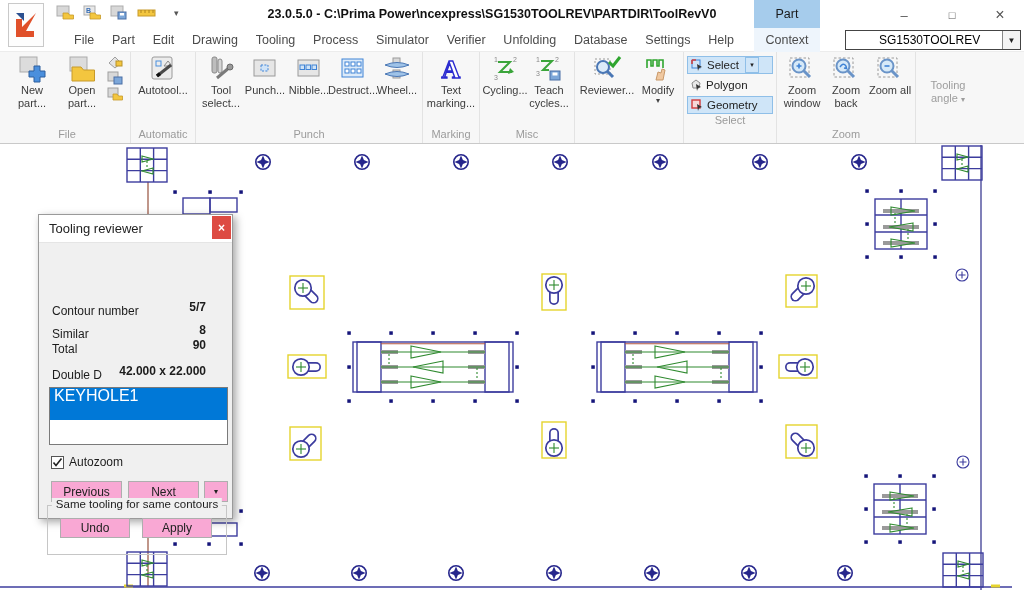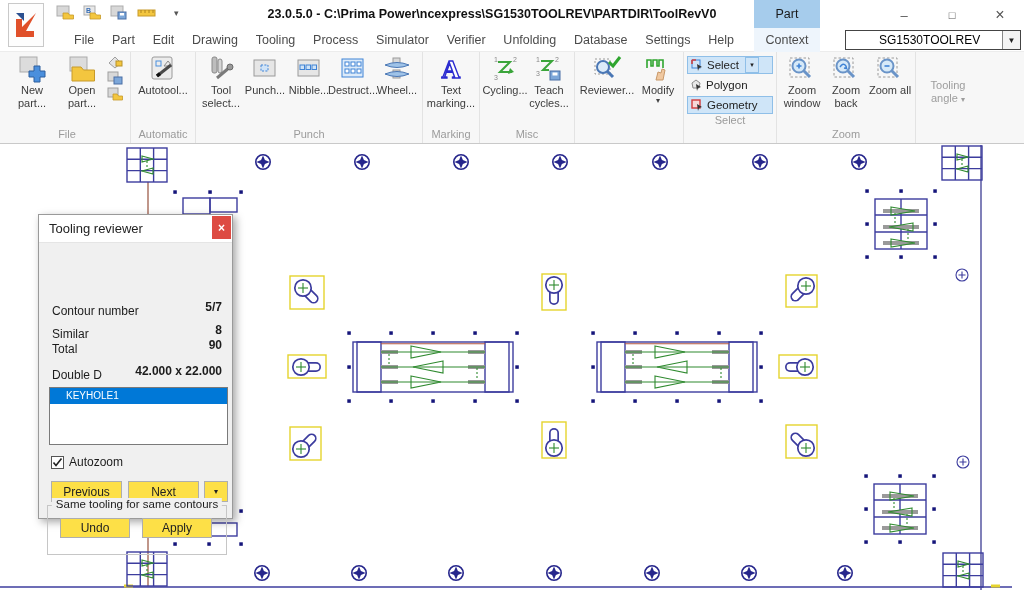--- a/index.html
+++ b/index.html
@@ -65,29 +65,29 @@
   
   .dialog { position:absolute; left:38px; top:70px; width:195px; height:305px;
             background:#f0f0f0; border:1px solid #9a9a9a; box-shadow:3px 3px 8px rgba(0,0,0,.35); z-index:10; }
   .dlg-title { position:relative; height:28px; background:#ffffff; border-bottom:1px solid #e5e5e5;
                display:flex; align-items:center; padding-left:10px; font-size:13px; color:#222; }
   .dlg-close { position:absolute; right:1px; top:1px; width:19px; height:23px; background:#dd4b43;
                color:#fff; display:flex; align-items:center; justify-content:center;
                font-size:12px; font-weight:bold; }
   .dlg-body { position:relative; height:276px; font-size:12px; color:#1c1c1c;margin-top:48px; }
   .fld-label { position:absolute; left:13px; white-space:nowrap; }
-  .fld-value { position:absolute; right:10px; font-weight:bold; white-space:nowrap; }
+  .fld-value { position:absolute; right:26px; font-weight:bold; white-space:nowrap; }
   .dlg-list { position:absolute; left:10px; top:96px; width:179px; height:58px; background:#fff;
               border:1px solid #7a7a7a; overflow:hidden; }
-  .dlg-list .item { height:16px; line-height:16px; padding-left:16px; font-size:10px; }
+  .dlg-list .item { height:32px; line-height:16px; padding-left:4px; font-size:16px; }
   .dlg-list .item.sel { background:#0078d7; color:#fff; }
   .chk-row { position:absolute; left:12px; top:164px; display:flex; align-items:center; gap:5px; }
   .chk { width:13px; height:13px; background:#fff; border:1px solid #555; display:flex;
          align-items:center; justify-content:center; }
-  .dlg-btn { position:absolute; height:21px; background:#fde047; border:1px solid #aeaeae;
+  .dlg-btn { position:absolute; height:21px; background:#f9a8d4; border:1px solid #aeaeae;
              display:flex; align-items:center; justify-content:center; font-size:12px; color:#222; }
   .grp { position:absolute; left:8px; top:214px; width:180px; height:50px; border:1px solid #c6c6c6; }
   .grp-legend { position:absolute; left:50%; transform:translateX(-50%); top:-8px; background:#f0f0f0;
                 padding:0 4px; font-size:11.5px; white-space:nowrap; color:#1c1c1c; }
 
   
   .ln { fill:none; stroke:#3c3c9e; stroke-width:1.4; }
   .ln2 { fill:#fff; stroke:#26268c; stroke-width:1.6; }
   .pad { fill:#9a9a9a; }
   .gln { stroke:#2f8a2f; stroke-width:1.1; fill:none; }

